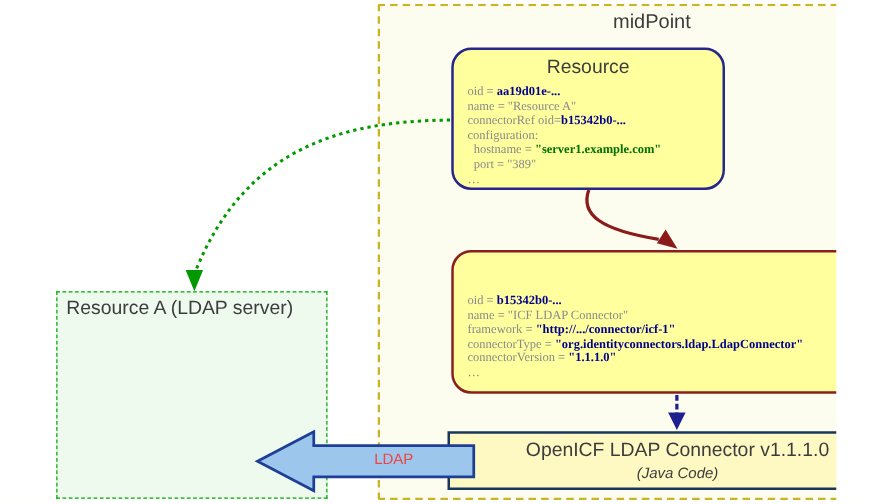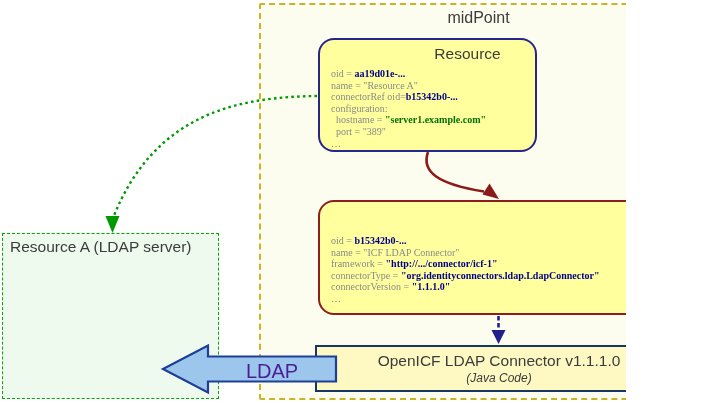--- a/index.html
+++ b/index.html
@@ -1,37 +1,37 @@
 <!DOCTYPE html>
 <html><head>
 <meta charset="utf-8">
 <style>
   html,body{margin:0;padding:0;background:#fff;}
   #stage{
     position:relative;width:626px;height:403px;background:#ffffff;
-    font-family:"Liberation Sans", sans-serif;overflow:hidden;
+    font-family:"Liberation Sans", sans-serif;overflow:hidden;margin-left:43px;
   }
   
   .midpoint{
     position:absolute;left:259px;top:3px;width:435px;height:393px;
     background:#fdfdef;border:2px dashed #c9b425;border-radius:2px;
   }
   .midpoint-title{
     position:absolute;left:0;top:4px;width:100%;text-align:center;
     font-size:16px;color:#3c3c3c;
   }
   
   .objbox{
     position:absolute;background:#ffff9e;border-radius:16px;box-sizing:border-box;
   }
   .objbox.resource{left:318px;top:38px;width:219px;height:114px;border:2px solid #26268c;}
   .objbox.connector{left:318px;top:200px;width:370px;height:115px;border:2px solid #8b1f1f;}
   .obj-title{
     position:absolute;left:0;top:5px;width:100%;text-align:center;
-    font-size:15.5px;color:#3c3c3c;padding-left:40px;
+    font-size:15.5px;color:#3c3c3c;
   }
   .codeblock{
     position:absolute;left:11px;right:12px;top:28px;
     font-family:Liberation Serif, serif;font-size:10px;line-height:11.6px;
     white-space:pre;color:#8a8a8a;
   }
   .objbox.connector .codeblock{top:33px;}
   .code-line{height:11.6px;}
   .seg-p{color:#8a8a8a;}
   .seg-b{color:#00008b;font-weight:bold;}
@@ -51,21 +51,21 @@
   }
   .external .ext-title{position:absolute;left:7px;top:4px;font-size:15.5px;color:#3c3c3c;}
   .external .ext-host{
     position:absolute;left:7px;top:23px;
     font-family:"Liberation Mono", monospace;font-weight:bold;font-size:11.5px;color:#007000;
   }
   
   .arrows{position:absolute;left:0;top:0;width:701px;height:403px;pointer-events:none;}
   .ldap-label{
     position:absolute;left:208px;top:360px;width:128px;text-align:center;
-    font-size:20px;color:#4c1d95;
+    font-size:12px;color:#ef4444;
   }
 </style>
 </head>
 <body>
 
 <div id="stage">
 
   <div class="midpoint">
     <div class="midpoint-title">midPoint</div>
   </div>

